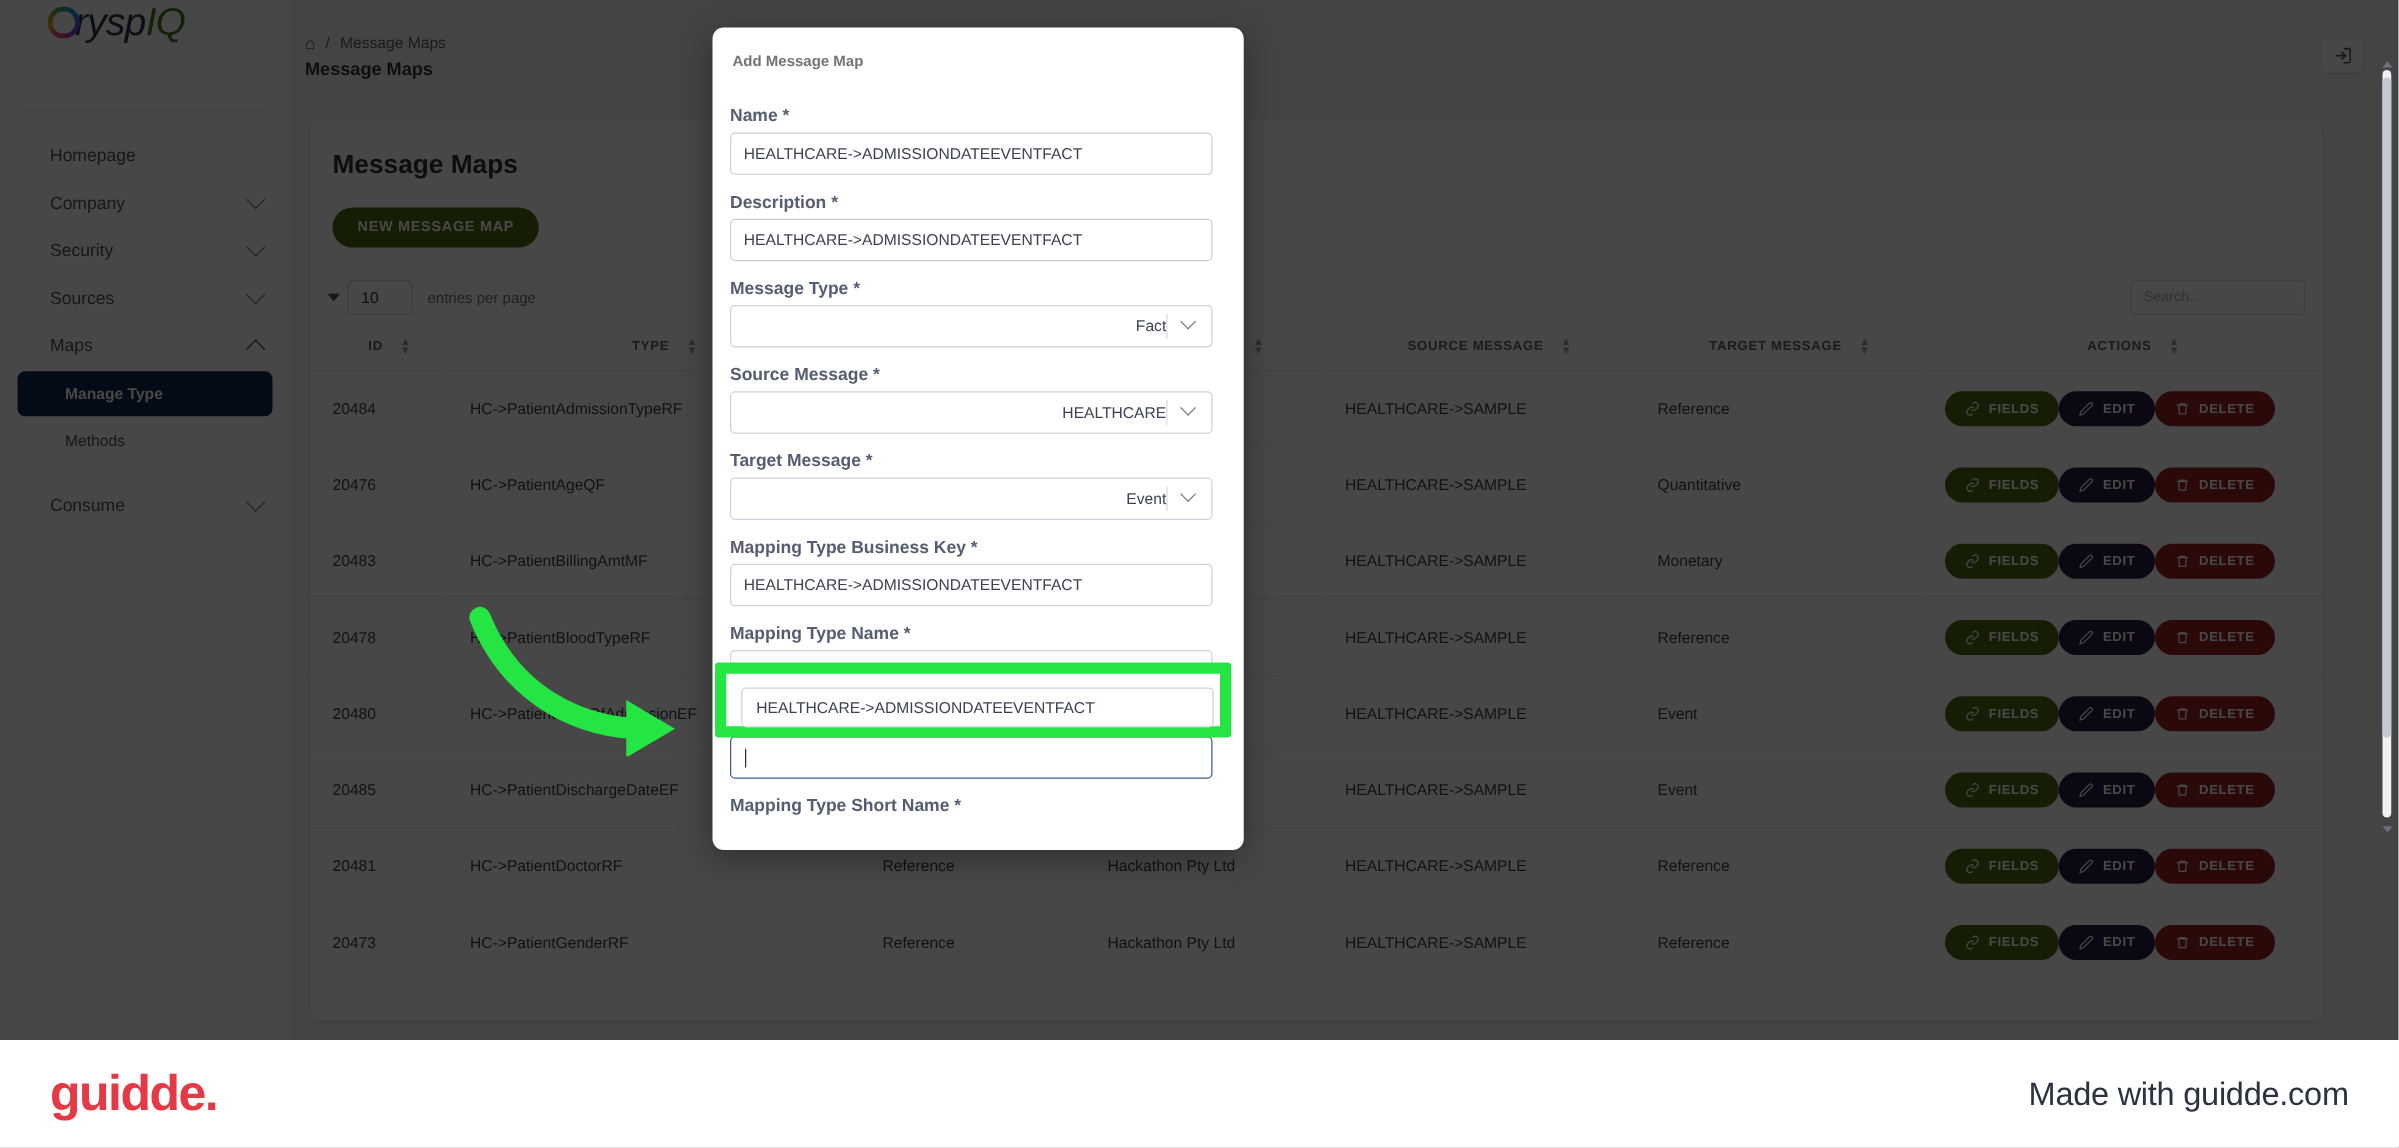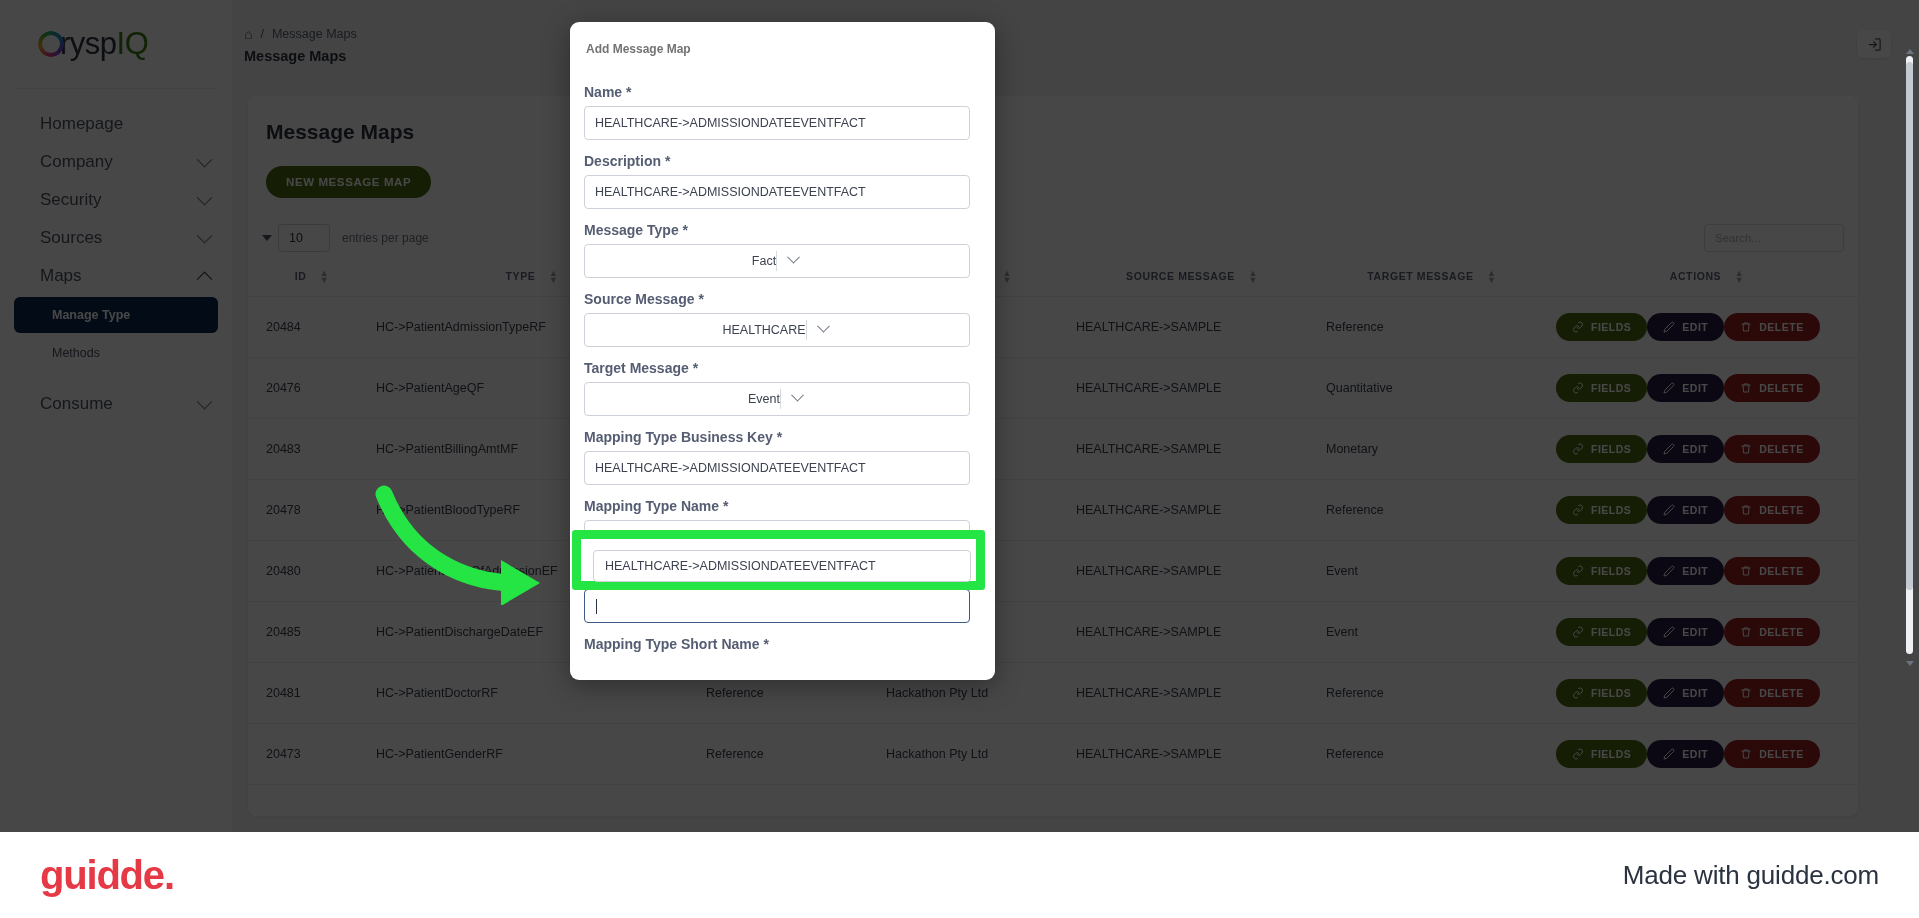--- a/index.html
+++ b/index.html
@@ -30,22 +30,23 @@
   }
 
   
   .sidebar {
     position: absolute; left: 0; top: 0;
     width: 232px; height: 832px;
     background: #ffffff;
   }
   .logo-wrap {
     height: 88px;
-    display: flex; align-items: center;
+    display: flex; align-items: flex-start;
     padding-left: 38px;
+    font-style: italic;
   }
   .logo {
     display: flex; align-items: center;
     font-size: 31px; font-weight: 400;
     letter-spacing: -0.5px;
     color: #1f2430;
   }
   .logo .ring {
     width: 26px; height: 26px; border-radius: 50%;
     border: 4px solid transparent;
@@ -62,21 +63,21 @@
   .logo .txt1 { color: #2b3240; margin-left: 2px; }
   .logo .txt2 { color: #3f7d10; }
   .sidebar-divider {
     height: 1px; background: #e6e8ec;
     margin: 0 16px 16px 16px;
   }
   .nav-item {
     height: 38px;
     display: flex; align-items: center;
     padding: 0 22px 0 40px;
-    font-size: 17px;
+    font-size: 14px;
     color: #4b5361;
     cursor: pointer;
     justify-content: space-between;
   }
   .nav-item .chev {
     width: 11px; height: 11px;
     border-right: 1.6px solid #6d7684;
     border-bottom: 1.6px solid #6d7684;
     transform: rotate(45deg) translate(-2px,-2px);
   }
@@ -295,21 +296,21 @@
   }
   .field-input.focused {
     border: 1px solid #3f5a8a;
   }
   .field-select {
     width: 386px; height: 34px;
     border: 1px solid #cdd1d9;
     border-radius: 4px;
     background: #ffffff;
     display: flex; align-items: center;
-    justify-content: center;
+    justify-content: flex-end;
     padding-left: 10px;
     font-size: 12.5px;
     color: #3c4250;
   }
   .sel-right {
     display: flex; align-items: center;
     height: 100%;
   }
   .sel-divider {
     width: 1px; height: 20px;

